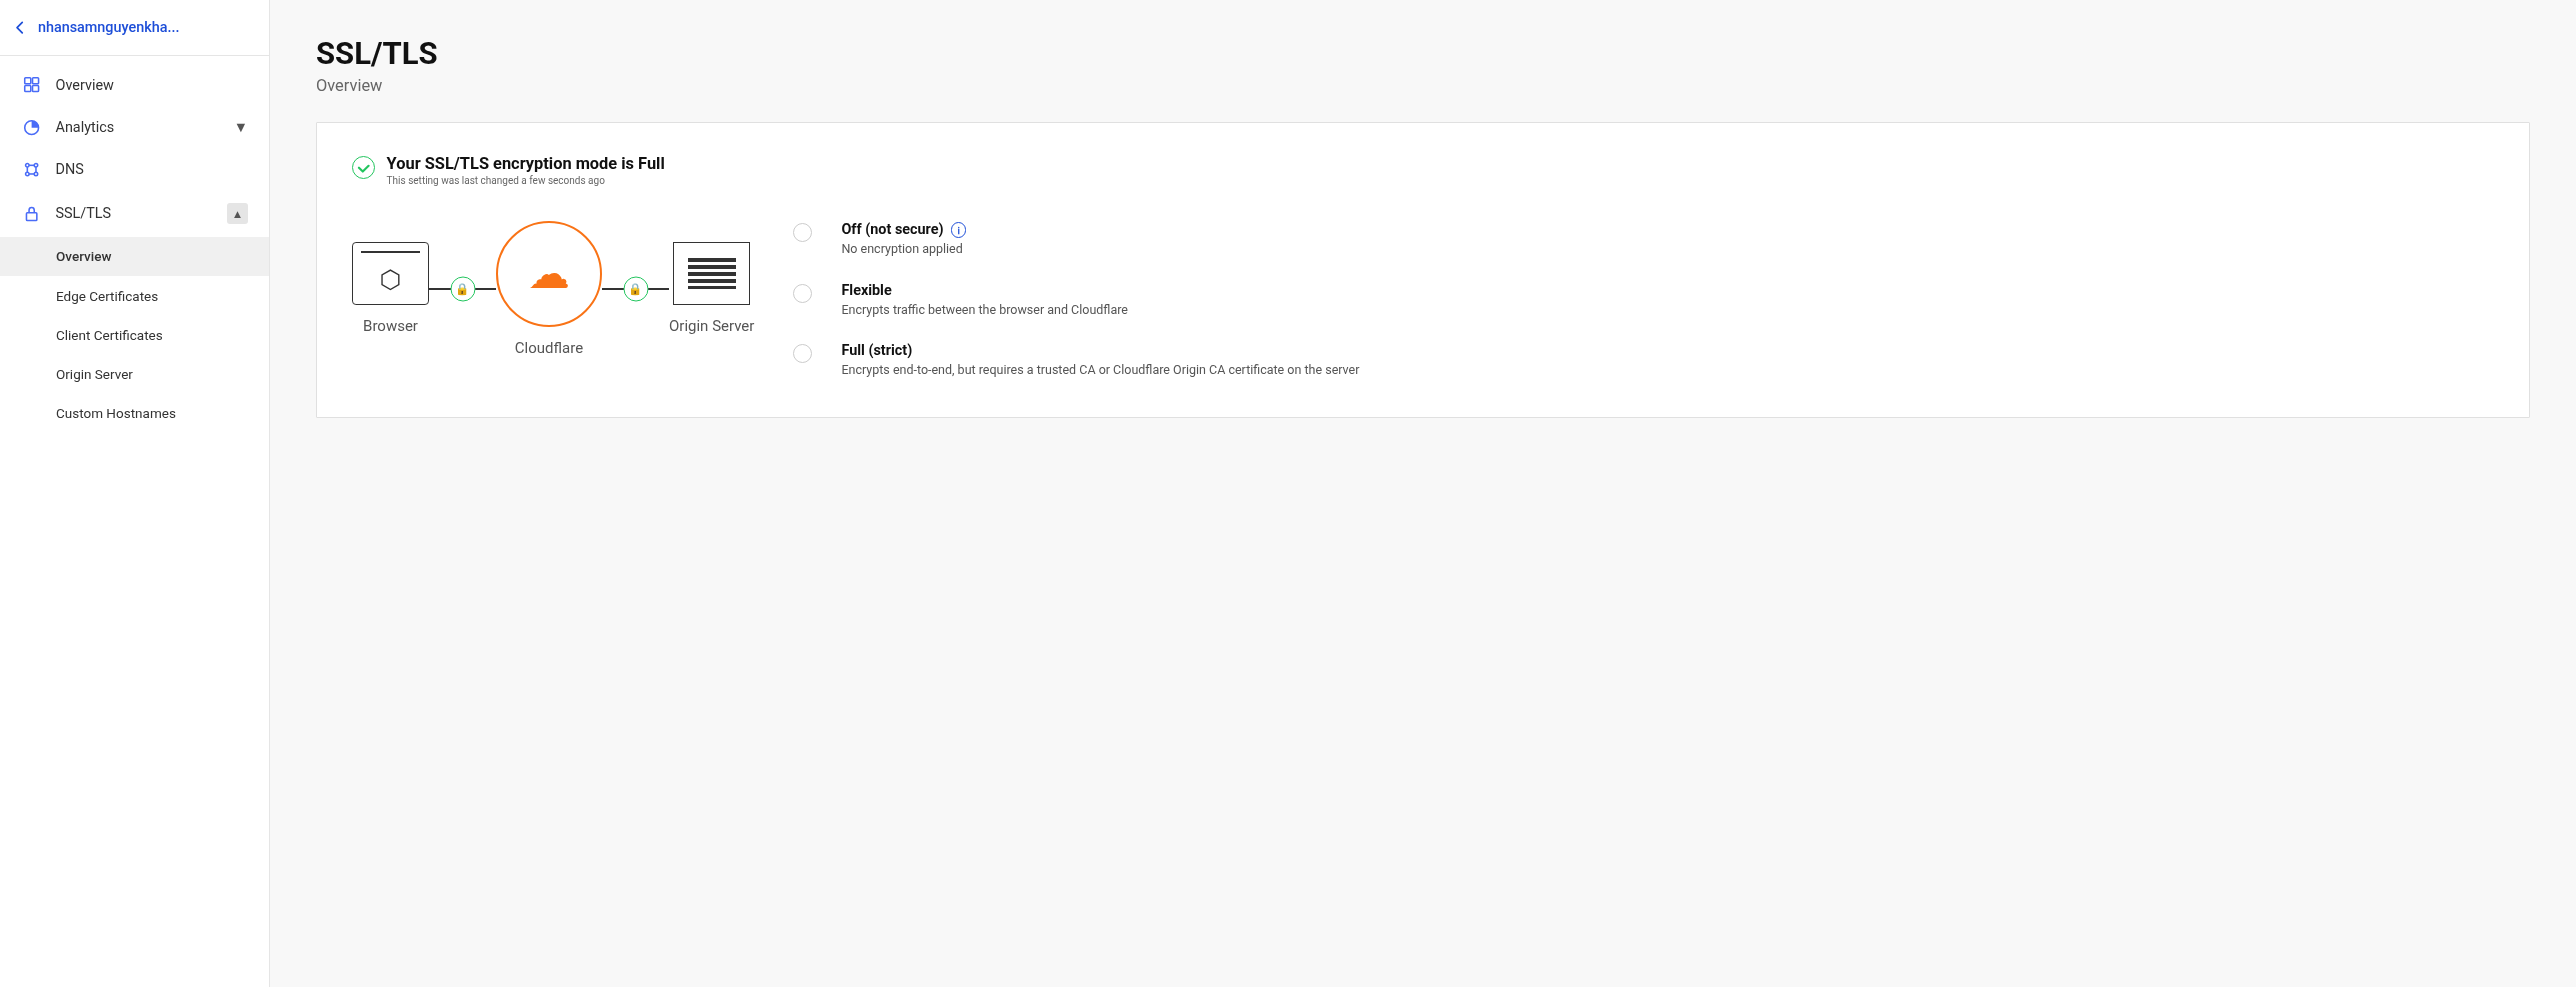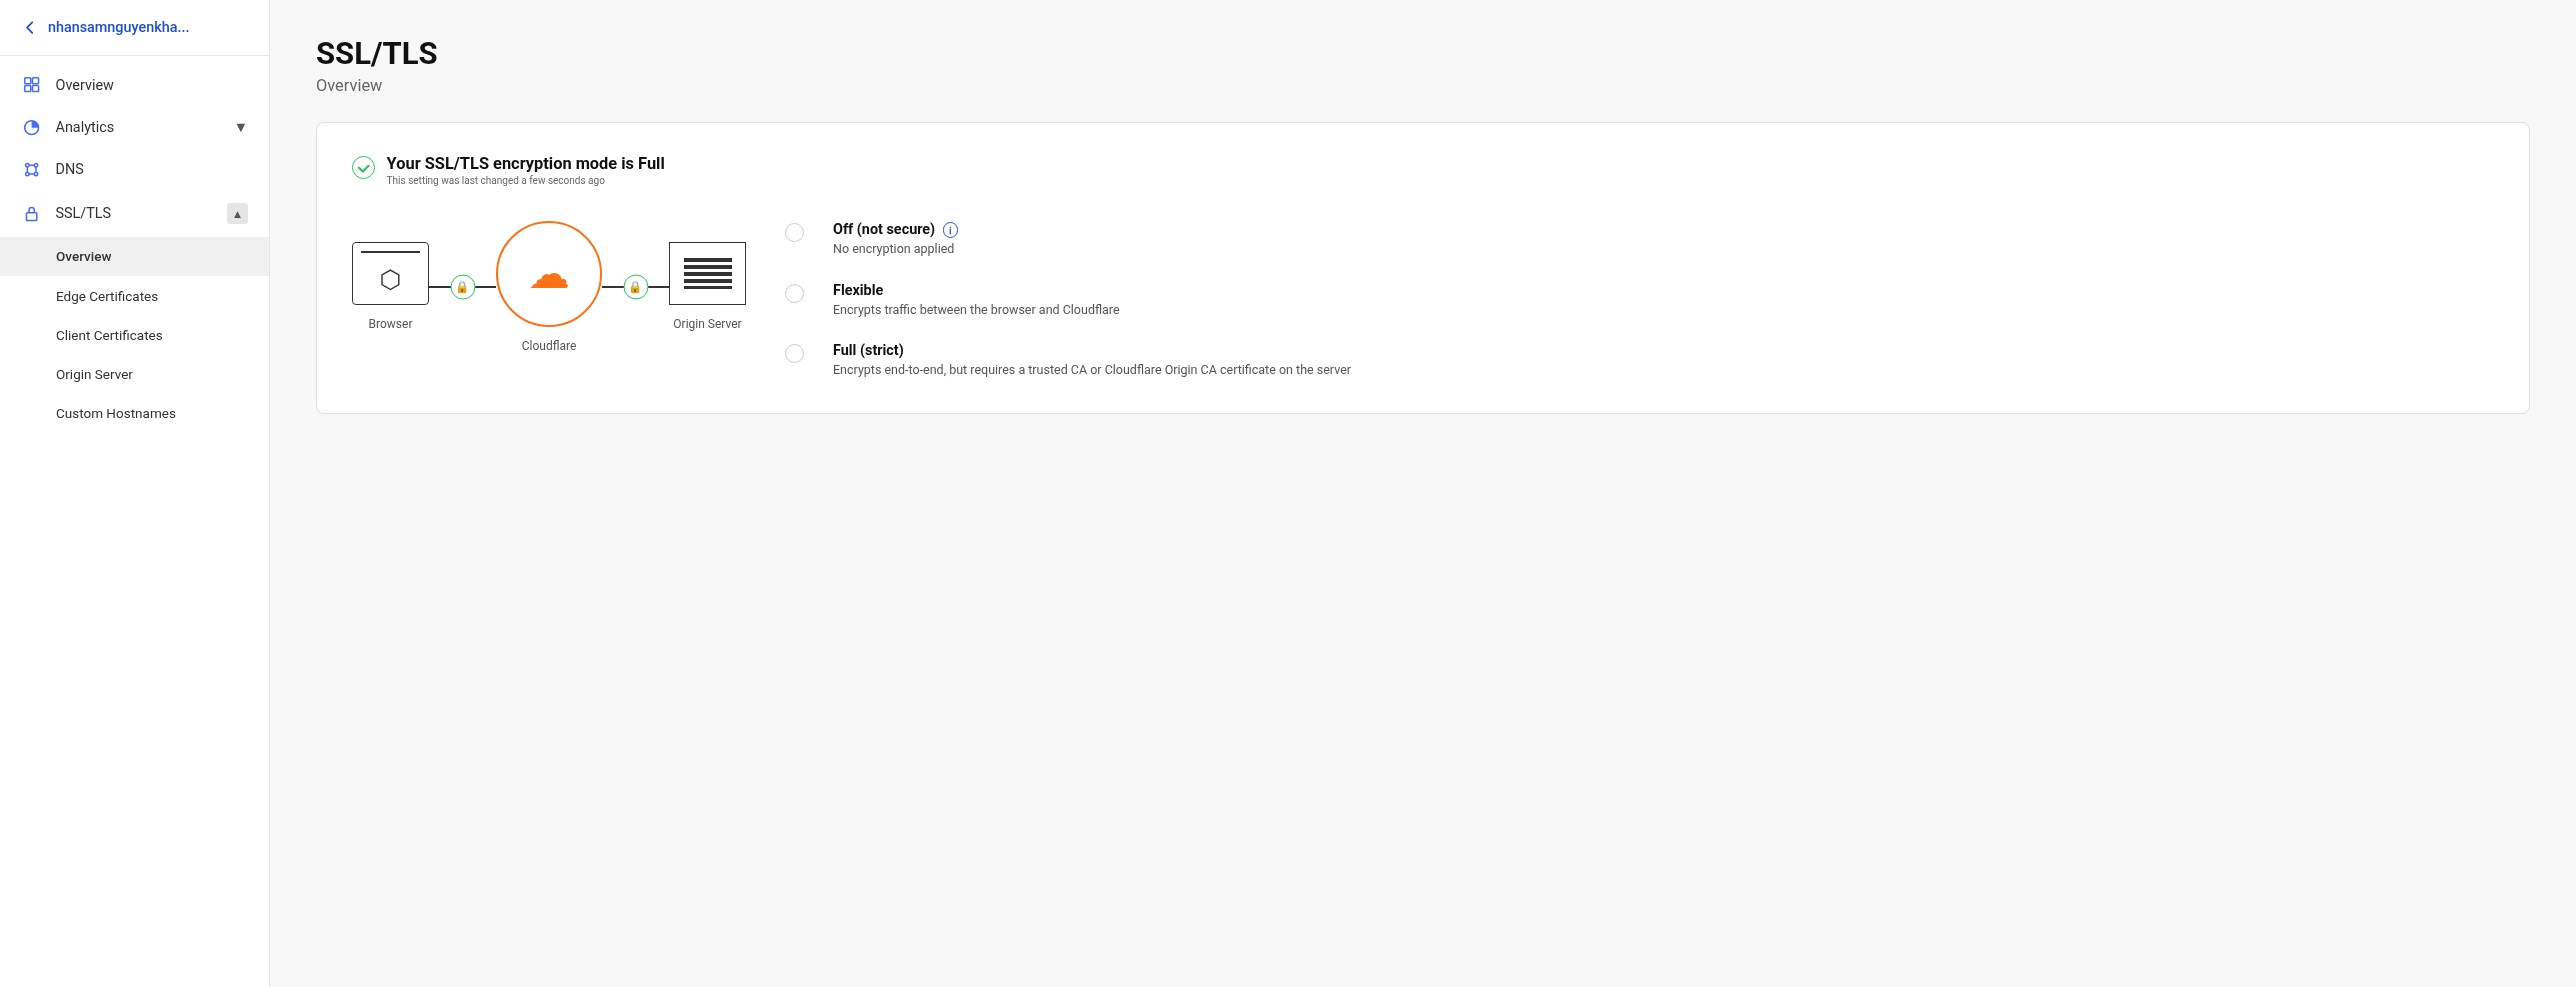--- a/index.html
+++ b/index.html
@@ -14,21 +14,21 @@
       display: flex;
       flex-direction: column;
       height: 100vh;
       overflow-y: auto;
     }
 
     .sidebar-back {
       display: flex;
       align-items: center;
       gap: 9.6px;
-      padding: 19px 21px;
+      padding: 19px 11px;
       border-bottom: 1px solid #e5e5e5;
       cursor: pointer;
       color: #1d4ed8;
       font-size: 14.4px;
       font-weight: 500;
     }
 
     .sidebar-back svg { width: 17.3px; height: 17.3px; }
 
     .sidebar-nav { padding: 7.7px 0; }
@@ -134,21 +134,21 @@
       font-size: 16.4px;
       color: #666;
       margin-top: 3.9px;
       margin-bottom: 27px;
     }
 
     
     .card {
       background: #fff;
       border: 1px solid #e0e0e0;
-      border-radius: 8px;
+      border-radius: 1px;
       padding: 31px 35px;
     }
 
     
     .status-banner {
       display: flex;
       align-items: flex-start;
       gap: 11.6px;
       margin-bottom: 35px;
     }
@@ -329,21 +329,21 @@
     }
 
     .node-with-label {
       display: flex;
       flex-direction: column;
       align-items: center;
       gap: 7.7px;
     }
 
     .node-with-label .nlabel {
-      font-size: 12px;
+      font-size: 15px;
       color: #555;
       margin-top: 3.9px;
     }
 
     .line-with-lock {
       position: relative;
       display: flex;
       align-items: center;
       width: 67px;
     }

